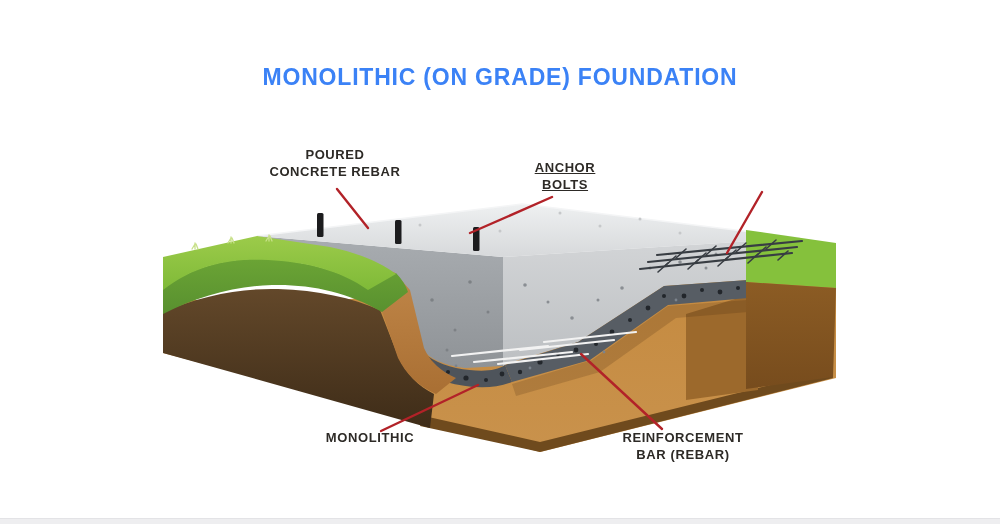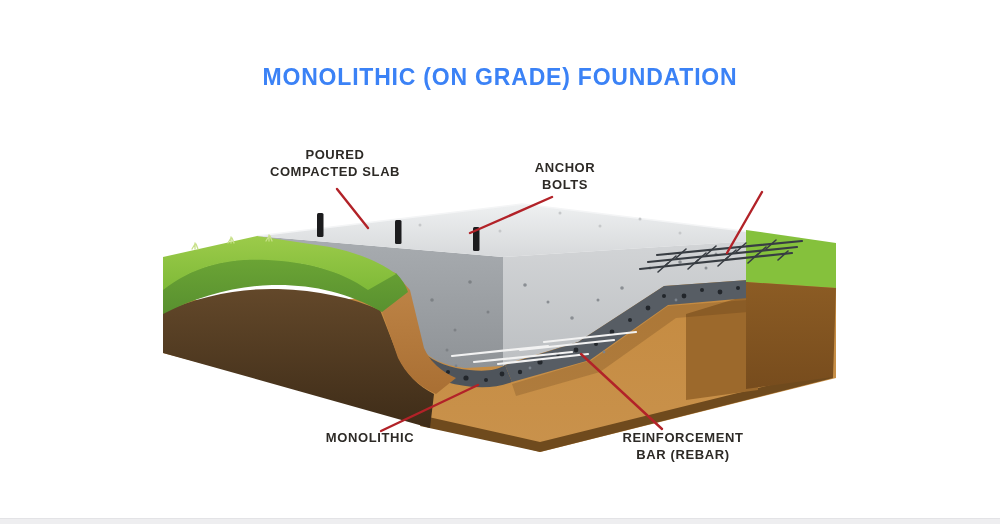--- a/index.html
+++ b/index.html
@@ -180,23 +180,23 @@
       <line x1="762" y1="192" x2="727" y2="253"></line>
       <line x1="381" y1="431" x2="478" y2="385"></line>
       <line x1="662" y1="429" x2="581" y2="354"></line>
     </g>
   </svg>
 
   <div class="title">MONOLITHIC (ON GRADE) FOUNDATION</div>
 
   <div class="lbl" style="left:235px;top:146px;width:200px;">
     <span>POURED</span>
-    <span>COMPACTED SLAB</span>
-  </div>
-  <div class="lbl" style="left:495px;top:159px;width:140px;">
+    <span>CONCRETE REBAR</span>
+  </div>
+  <div class="lbl" style="left:495px;top:159px;width:140px;text-decoration:underline;">
     <span>ANCHOR</span>
     <span>BOLTS</span>
   </div>
   <div class="lbl" style="left:290px;top:429px;width:160px;">
     <span>MONOLITHIC</span>
   </div>
   <div class="lbl" style="left:593px;top:429px;width:180px;">
     <span>REINFORCEMENT</span>
     <span>BAR (REBAR)</span>
   </div>

